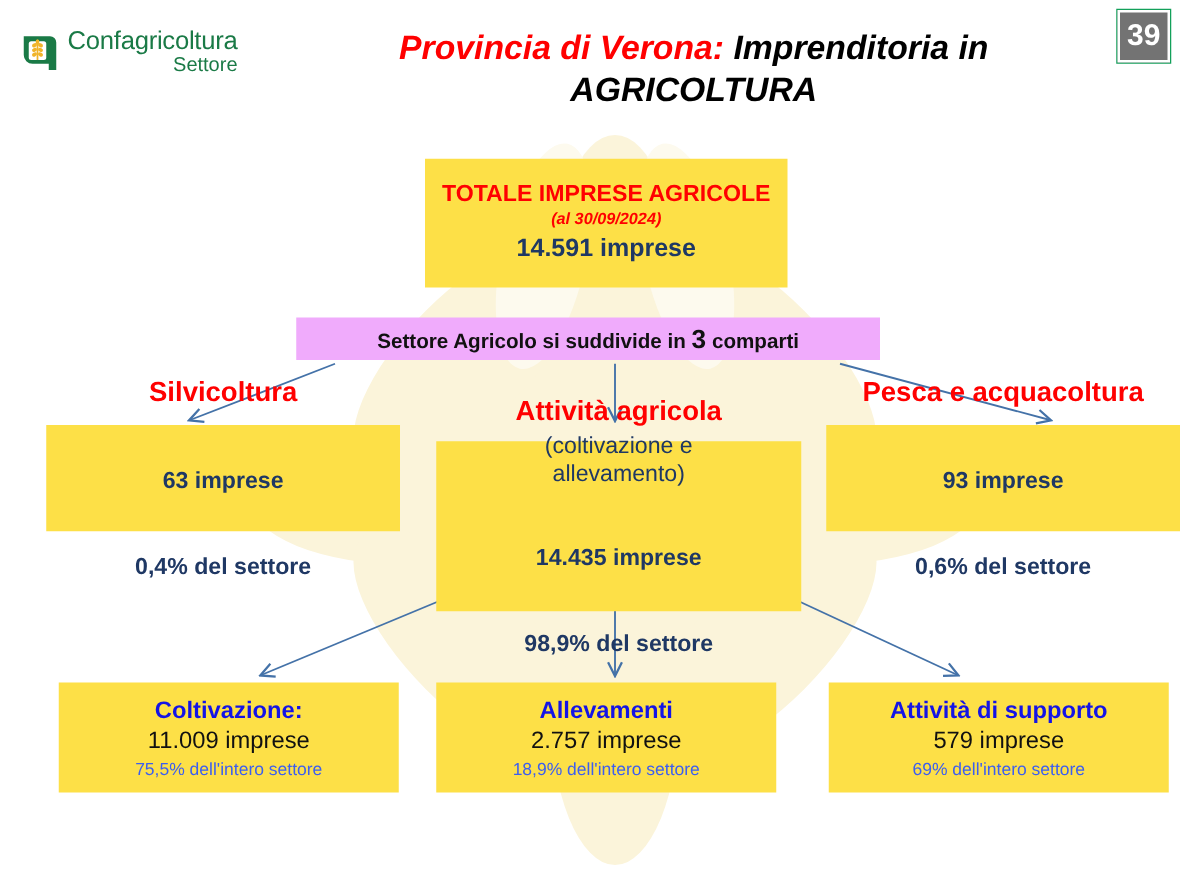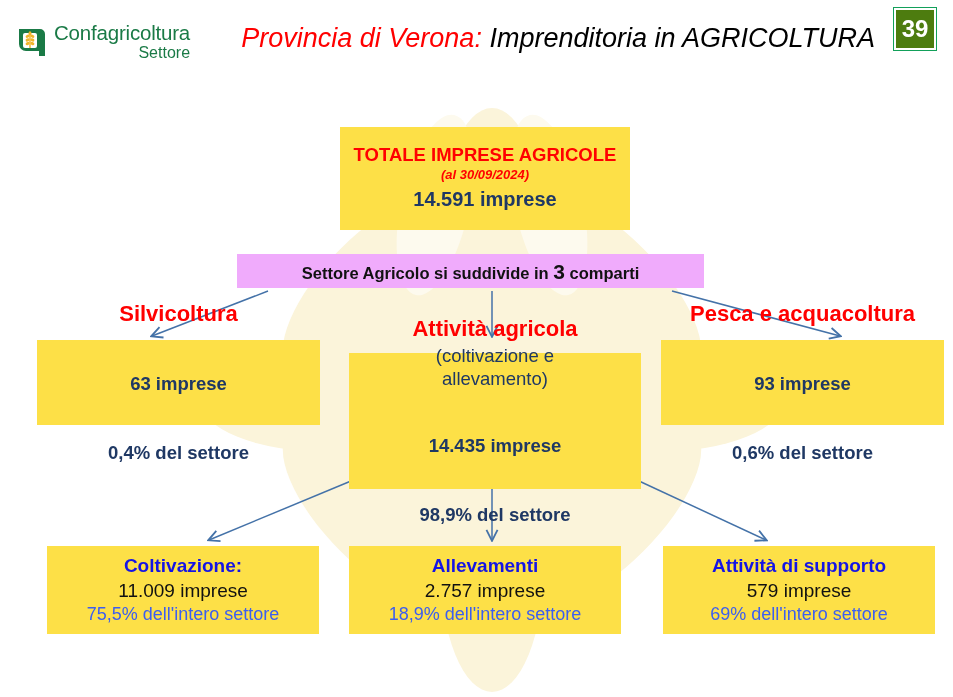--- a/index.html
+++ b/index.html
@@ -22,31 +22,31 @@
   #logo{position:absolute;left:16px;top:18px;width:205px;height:48px;z-index:5;
         display:flex;align-items:center;gap:6px;}
   #logo-mark{width:32px;height:34px;flex:0 0 auto;}
   #logo-words{display:flex;flex-direction:column;line-height:1;}
   .logo-l1{font-size:20.5px;color:#1a7a46;letter-spacing:-0.2px;font-family:"Liberation Sans",sans-serif;}
   .logo-l2{font-size:16px;color:#1a7a46;align-self:flex-end;margin-top:2px;}
 
   
   #page-badge{
     position:absolute;right:17px;top:8px;width:38px;height:38px;z-index:5;
-    background:#4d7c0f;border:2px solid #ffffff;
+    background:#737373;border:2px solid #ffffff;
     box-shadow:0 0 0 1px #12a05a;
     display:flex;align-items:center;justify-content:center;
   }
   #page-badge span{color:#ffffff;font-size:24px;font-weight:bold;line-height:1;
                    font-family:"Liberation Sans",sans-serif;}
 
   
   #title{
     position:absolute;left:235px;top:22px;width:640px;z-index:5;
-    text-align:right;font-style:italic;font-weight:normal;
+    text-align:center;font-style:italic;font-weight:bold;
     font-size:27px;line-height:1.25;color:#000000;
   }
   #title .red{color:#ff0000;}
 
   
   .box{position:absolute;z-index:3;box-sizing:border-box;
        display:flex;flex-direction:column;align-items:center;justify-content:center;
        text-align:center;}
   .blue{background:#fde047;}
   .beige{background:#f0abfc;}
@@ -65,21 +65,21 @@
   #box-pesca{left:661px;top:340px;width:283px;height:85px;}
   .r2-title{color:#ff0000;font-weight:bold;font-size:22px;line-height:1.35;}
   .r2-sub{color:#1f3864;font-weight:normal;font-size:18.5px;line-height:1.25;}
   .r2-num{color:#1f3864;font-weight:bold;font-size:18.5px;line-height:1.35;margin-top:44px;}
 
   #box-colt{left:47px;top:546px;width:272px;height:88px;}
   #box-alle{left:349px;top:546px;width:272px;height:88px;}
   #box-supp{left:663px;top:546px;width:272px;height:88px;}
   .r3-title{color:#1414e6;font-weight:bold;font-size:19px;line-height:1.35;}
   .r3-num{color:#111111;font-weight:normal;font-size:19px;line-height:1.3;}
-  .r3-pct{color:#3c5ef0;font-weight:normal;font-size:18px;line-height:1.3;}
+  .r3-pct{color:#3c5ef0;font-weight:normal;font-size:14px;line-height:1.3;}
 
   
   #connectors{position:absolute;left:0;top:0;width:953px;height:697px;z-index:2;
               pointer-events:none;}
 </style>
 </head>
 <body>
 
 <div id="stage">
 

